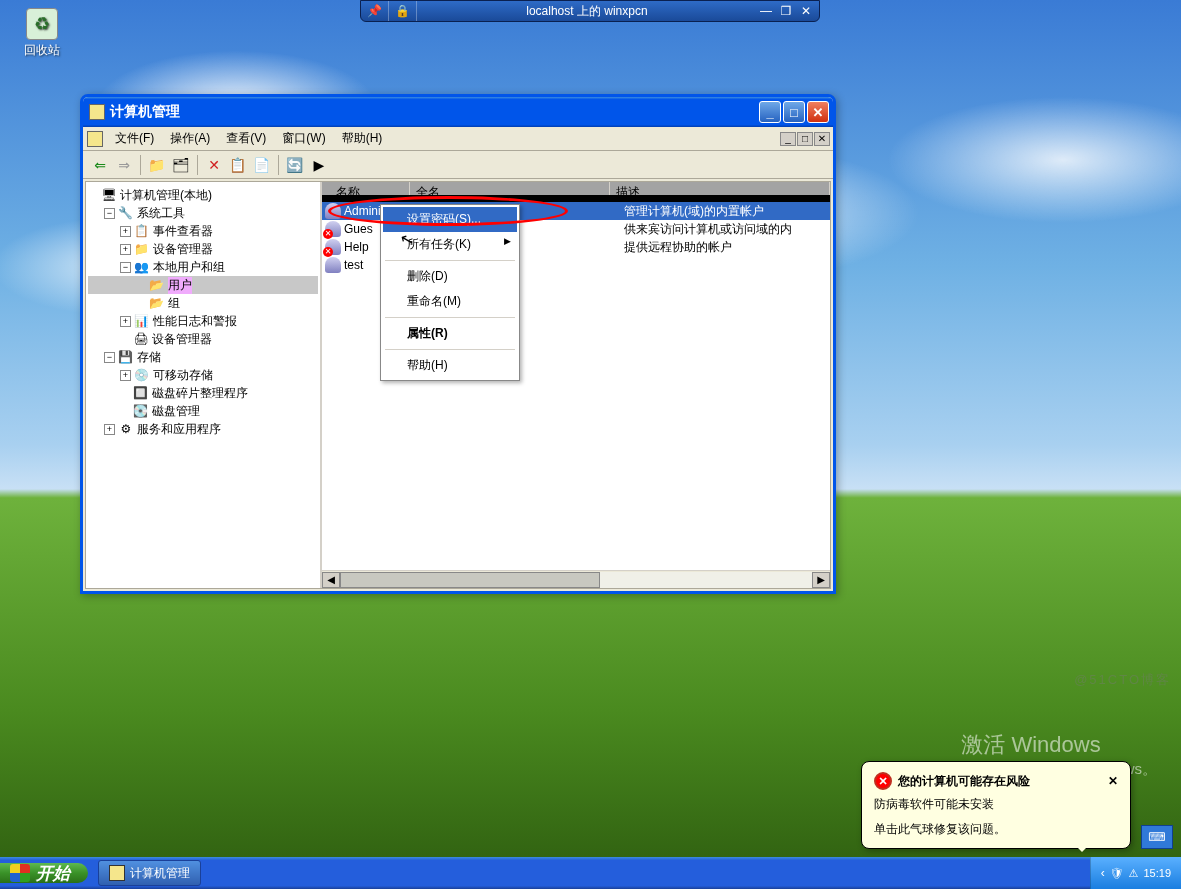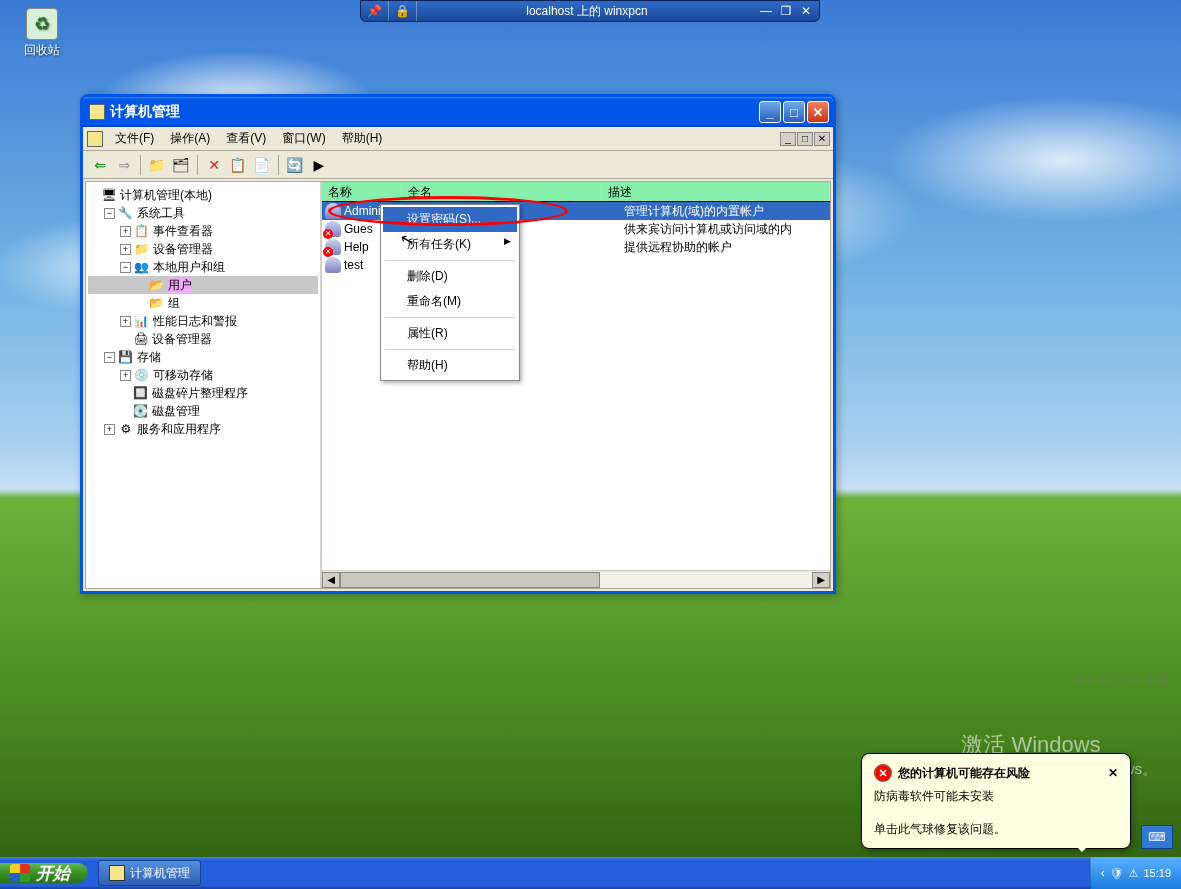--- a/index.html
+++ b/index.html
@@ -47,21 +47,21 @@
 .tree { width: 236px; border-right: 2px solid #d4d0c8; overflow: auto; font-size: 12px; padding: 4px 2px; }
 .tree-item { display: flex; align-items: center; height: 18px; white-space: nowrap; cursor: pointer; }
 .tree-item .exp { width: 11px; height: 11px; border: 1px solid #888; font-size: 9px; line-height: 9px; text-align: center; margin-right: 3px; background: white; flex-shrink: 0; }
 .tree-item .noexp { width: 13px; flex-shrink: 0; }
 .tree-item .tico { width: 16px; height: 16px; margin-right: 3px; flex-shrink: 0; display: flex; align-items: center; justify-content: center; font-size: 12px; }
 .tree-item.selected { background: #c8c8c8; }
 .tree-item.selected .label { background: #f0abfc; }
 .ind1 { padding-left: 16px; } .ind2 { padding-left: 32px; } .ind3 { padding-left: 48px; }
 
 .listview { flex: 1; position: relative; display: flex; flex-direction: column; }
-.list-header { display: flex; height: 20px; background: #86efac; border-bottom: 1px solid #000000; font-size: 12px; }
+.list-header { display: flex; height: 20px; background: #a3a3a3; border-bottom: 7px solid #000000; font-size: 12px; padding-left: 8px; }
 .list-header .col { padding: 2px 6px; border-right: 1px solid #d4d0c8; }
 .list-body { flex: 1; font-size: 12px; overflow: hidden; position: relative; }
 .list-row { display: flex; height: 18px; align-items: center; }
 .list-row.selected { background: #316ac5; color: white; }
 .list-row .uico { width: 16px; height: 16px; margin: 0 3px; flex-shrink: 0; background: linear-gradient(#d0d0f0, #8080c0); border-radius: 50% 50% 20% 20%; position: relative; }
 .list-row .uico.dis::after { content: "✕"; position: absolute; bottom: -2px; left: -2px; color: white; background: red; border-radius: 50%; width: 10px; height: 10px; font-size: 8px; line-height: 10px; text-align: center; }
 .list-row .c1 { width: 80px; overflow: hidden; } .list-row .c2 { width: 200px; overflow: hidden; } .list-row .c3 { flex: 1; overflow: hidden; }
 .hscroll { height: 18px; background: #ece9d8; display: flex; align-items: center; border-top: 1px solid #d4d0c8; }
 .hscroll .arr { width: 18px; height: 16px; background: #d4d0c8; border: 1px solid #888; font-size: 10px; display: flex; align-items: center; justify-content: center; }
 .hscroll .track { flex: 1; height: 16px; background: #f0f0e8; position: relative; }
@@ -273,21 +273,21 @@
             <span class="c3"></span>
           </div>
 
         <div class="context-menu" style="top:2px; left:58px;">
           <div class="cmitem hover">设置密码(S)...</div>
           <div class="cmitem sub">所有任务(K)</div>
           <div class="cmsep"></div>
           <div class="cmitem">删除(D)</div>
           <div class="cmitem">重命名(M)</div>
           <div class="cmsep"></div>
-          <div class="cmitem" style="font-weight:normal">属性(R)</div>
+          <div class="cmitem" style="font-weight:bold">属性(R)</div>
           <div class="cmsep"></div>
           <div class="cmitem">帮助(H)</div>
         </div>
       </div>
       <div class="hscroll">
         <div class="arr">◀</div>
         <div class="track">
             <div class="thumb"></div>
           </div>
         <div class="arr">▶</div>
@@ -306,21 +306,21 @@
 </div>
 <div class="watermark2">@51CTO博客</div>
 
 <div class="balloon">
   <div class="bhead">
     <div class="bico">✕</div>
     <span>您的计算机可能存在风险</span>
     <span class="bclose">✕</span>
   </div>
   <div>防病毒软件可能未安装</div>
-  <div style="margin-top:16px">单击此气球修复该问题。</div>
+  <div style="margin-top:8px">单击此气球修复该问题。</div>
 </div>
 
 <div class="lang-ind">⌨</div>
 
 <div class="taskbar">
   <div class="start-btn">
     <div class="flag"></div>
     <span>开始</span>
   </div>
   <div class="task-item">

